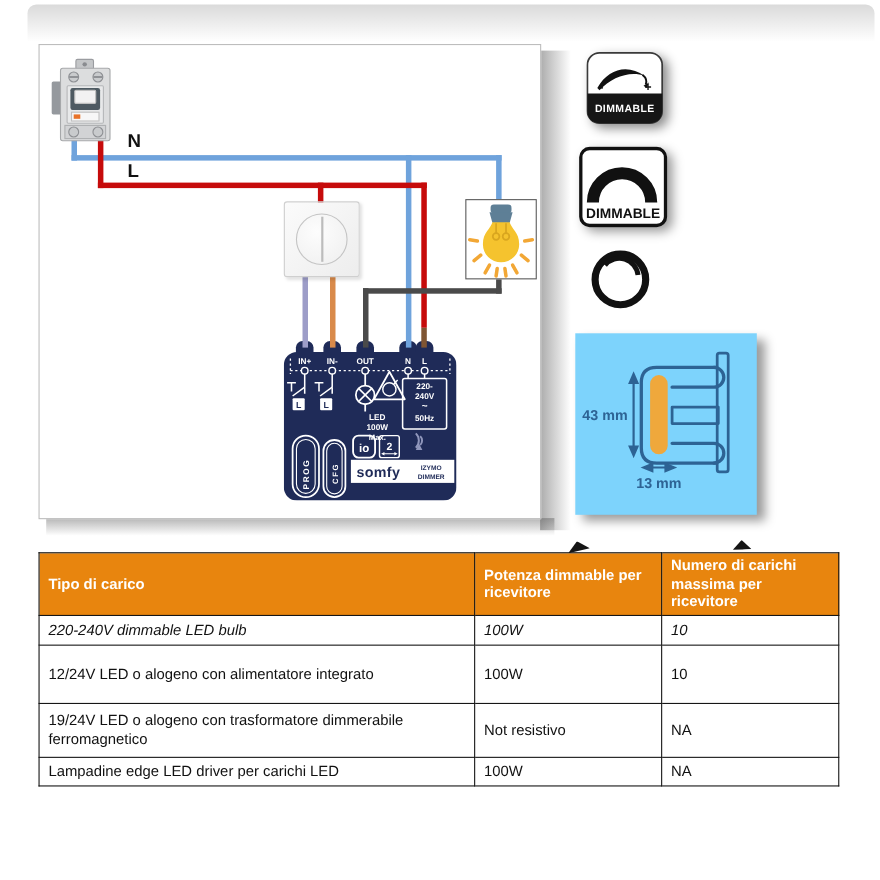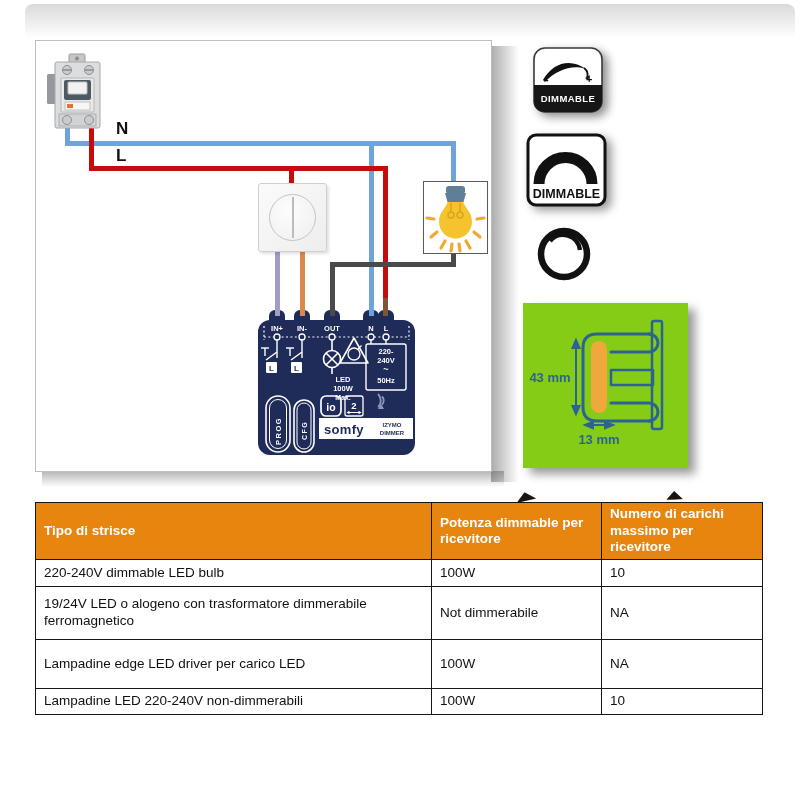--- a/index.html
+++ b/index.html
@@ -33,33 +33,33 @@
   .module{left:258px;top:310px;width:157px;height:145px;z-index:3;}
   .mtext{fill:#ffffff;font-weight:bold;font-family:"Liberation Sans",sans-serif;}
   .navy-fill{fill:var(--navy,#1F2B58);}
   .wstroke{stroke:#ffffff;fill:none;}
   
   .badge1{left:533px;top:47px;width:70px;height:66px;filter:drop-shadow(5px 4px 5px rgba(0,0,0,.45));}
   .badge2{left:526px;top:133px;width:81px;height:74px;filter:drop-shadow(5px 4px 5px rgba(0,0,0,.4));}
   .badge3{left:536px;top:226px;width:56px;height:56px;}
   .badge3-label{left:504px;top:289px;width:120px;text-align:center;font-size:9.5px;
     letter-spacing:.5px;color:#777;margin-top:14px;}
-  .sketch-card{left:523px;top:303px;width:165px;height:165px;background:#84cc16;
+  .sketch-card{left:523px;top:303px;width:165px;height:165px;background:#7dd3fc;
     box-shadow:7px 6px 9px rgba(0,0,0,.4);}
   .tri{position:absolute;background:#151515;}
   .tri1{left:516px;top:492px;width:20px;height:10px;clip-path:polygon(0% 100%,45% 0%,100% 75%);transform:rotate(-6deg);}
   .tri2{left:666px;top:491px;width:17px;height:9px;clip-path:polygon(0% 90%,50% 0%,100% 100%);transform:rotate(-4deg);}
   
   .load-table{position:absolute;left:35px;top:502px;width:727px;border-collapse:collapse;
     table-layout:fixed;font-size:13.5px;color:#111;}
   .load-table th,.load-table td{border:1.5px solid #161616;padding:3px 8px;background-clip:padding-box;}
   .load-table th{background:var(--orange_header,#E8850E);color:#fff;font-weight:bold;
     text-align:left;vertical-align:middle;height:50px;line-height:1.22;}
   .load-table td{background:#fff;vertical-align:middle;line-height:1.25;}
-  .load-table tbody tr:nth-child(1){height:27px;}
+  .load-table tbody tr:nth-child(1){height:27px;font-style:italic;}
   .load-table tbody tr:nth-child(2){height:53px;}
   .load-table tbody tr:nth-child(3){height:49px;}
   .load-table tbody tr:nth-child(4){height:26px;}
   .load-table tbody tr:nth-child(5){height:26px;}
   .load-table tbody tr:nth-child(6){height:27px;}
   .u{text-align:right;}
 </style>
 </head>
 <body>
 
@@ -291,42 +291,42 @@
   <div class="tri tri2"></div>
 
   <table class="load-table">
     <colgroup>
         <col style="width:396px">
         <col style="width:170px">
         <col style="width:161px">
       </colgroup>
     <thead>
       <tr>
-        <th>Tipo di strisce</th>
+        <th>Tipo di carico</th>
         <th>Potenza dimmable per ricevitore</th>
-        <th>Numero di carichi massimo per ricevitore</th>
+        <th>Numero di carichi massima per ricevitore</th>
       </tr>
     </thead>
     <tbody>
         <tr>
           <td><span>220-240V dimmable  LED bulb</span></td>
           <td>100W</td>
           <td>10</td>
         </tr>
         <tr>
+          <td><span>12/24V LED o alogeno  con alimentatore  integrato</span></td>
+          <td>100W</td>
+          <td>10</td>
+        </tr>
+        <tr>
           <td><span>19/24V LED o alogeno  con trasformatore dimmerabile ferromagnetico</span></td>
-          <td>Not dimmerabile</td>
+          <td>Not resistivo</td>
           <td>NA</td>
         </tr>
         <tr>
-          <td><span>Lampadine  edge  LED </span><span class="u">driver</span><span> per carico LED</span></td>
+          <td><span>Lampadine  edge  LED </span><span class="u">driver</span><span> per carichi LED</span></td>
           <td>100W</td>
           <td>NA</td>
         </tr>
-        <tr>
-          <td><span>Lampadine  LED 220-240V non-dimmerabili</span></td>
-          <td>100W</td>
-          <td>10</td>
-        </tr>
       </tbody>
   </table>
 
 </div>
 
 </body></html>

